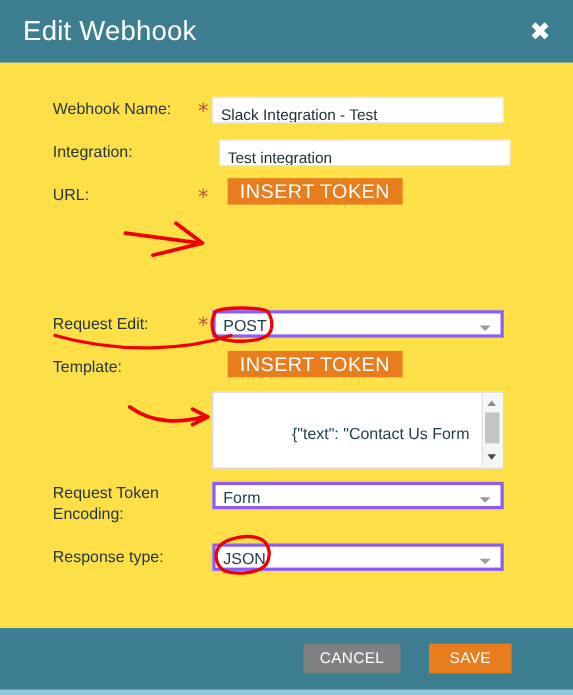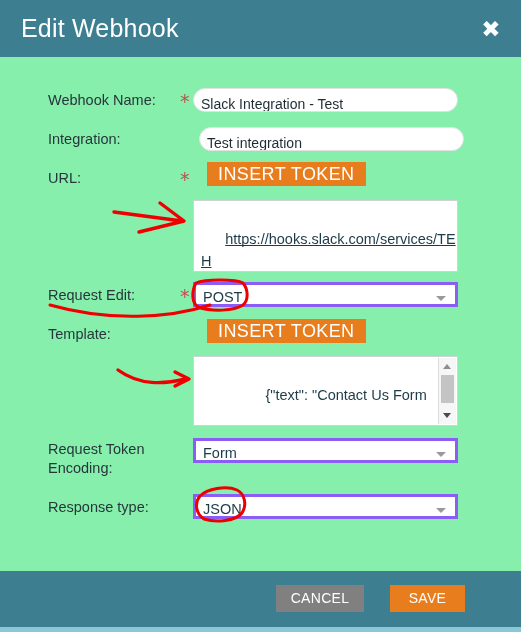--- a/index.html
+++ b/index.html
@@ -45,21 +45,21 @@
     font-weight: bold;
     cursor: pointer;
     font-family: "DejaVu Sans", sans-serif;
   }
 
   
   .modal-body {
     position: absolute;
     left: 0; top: 57px;
     width: 521px; height: 514px;
-    background: #86efac;
+    background: #fde047;
   }
 
   .flabel {
     position: absolute;
     left: 48px;
     font-size: 14.5px;
     color: #27363b;
     line-height: 19px;
     width: 135px;
   }
@@ -78,21 +78,21 @@
     width: 265px;
     height: 24px;
     background: #ffffff;
     border: 1px solid #e2e2e2;
     box-sizing: border-box;
     font-family: "Liberation Sans", sans-serif;
     font-size: 14px;
     color: #1d2d33;
     padding: 8px 0 0 7px;
     outline: none;
-    border-radius: 12px;
+    border-radius: 0;
   }
 
   .tarea {
     position: absolute;
     left: 193px;
     width: 265px;
     background: #ffffff;
     border: 1px solid #cdd3d6;
     box-sizing: border-box;
     font-family: "Liberation Sans", sans-serif;
@@ -224,25 +224,20 @@
     <div class="req-star" style="top:35px">*</div>
     <input class="tinput" style="top: 31px;" type="text" value="Slack Integration - Test">
 
     <div class="flabel" style="top:73px">Integration:</div>
     <input class="tinput" style="top: 70px; margin-left: 6px;" type="text" value="Test integration">
 
     <div class="flabel" style="top:112px">URL:</div>
     <div class="req-star" style="top:113px">*</div>
     <div class="token-btn" style="top:105px">INSERT TOKEN</div>
 
-    <div class="tarea" style="top:143px;height:72px">
-      <span class="squig underlined">https://hooks.slack.com/services/TEH</span><br>
-      <br>
-      
-    </div>
 
     <div class="flabel" style="top:229px">Request Edit:</div>
     <div class="req-star" style="top:230px">*</div>
     <div class="sel" style="top:225px">
       <span>POST</span>
       <span class="arrow"></span>
     </div>
 
     <div class="flabel" style="top:268px">Template:</div>
     <div class="token-btn" style="top:262px">INSERT TOKEN</div>

